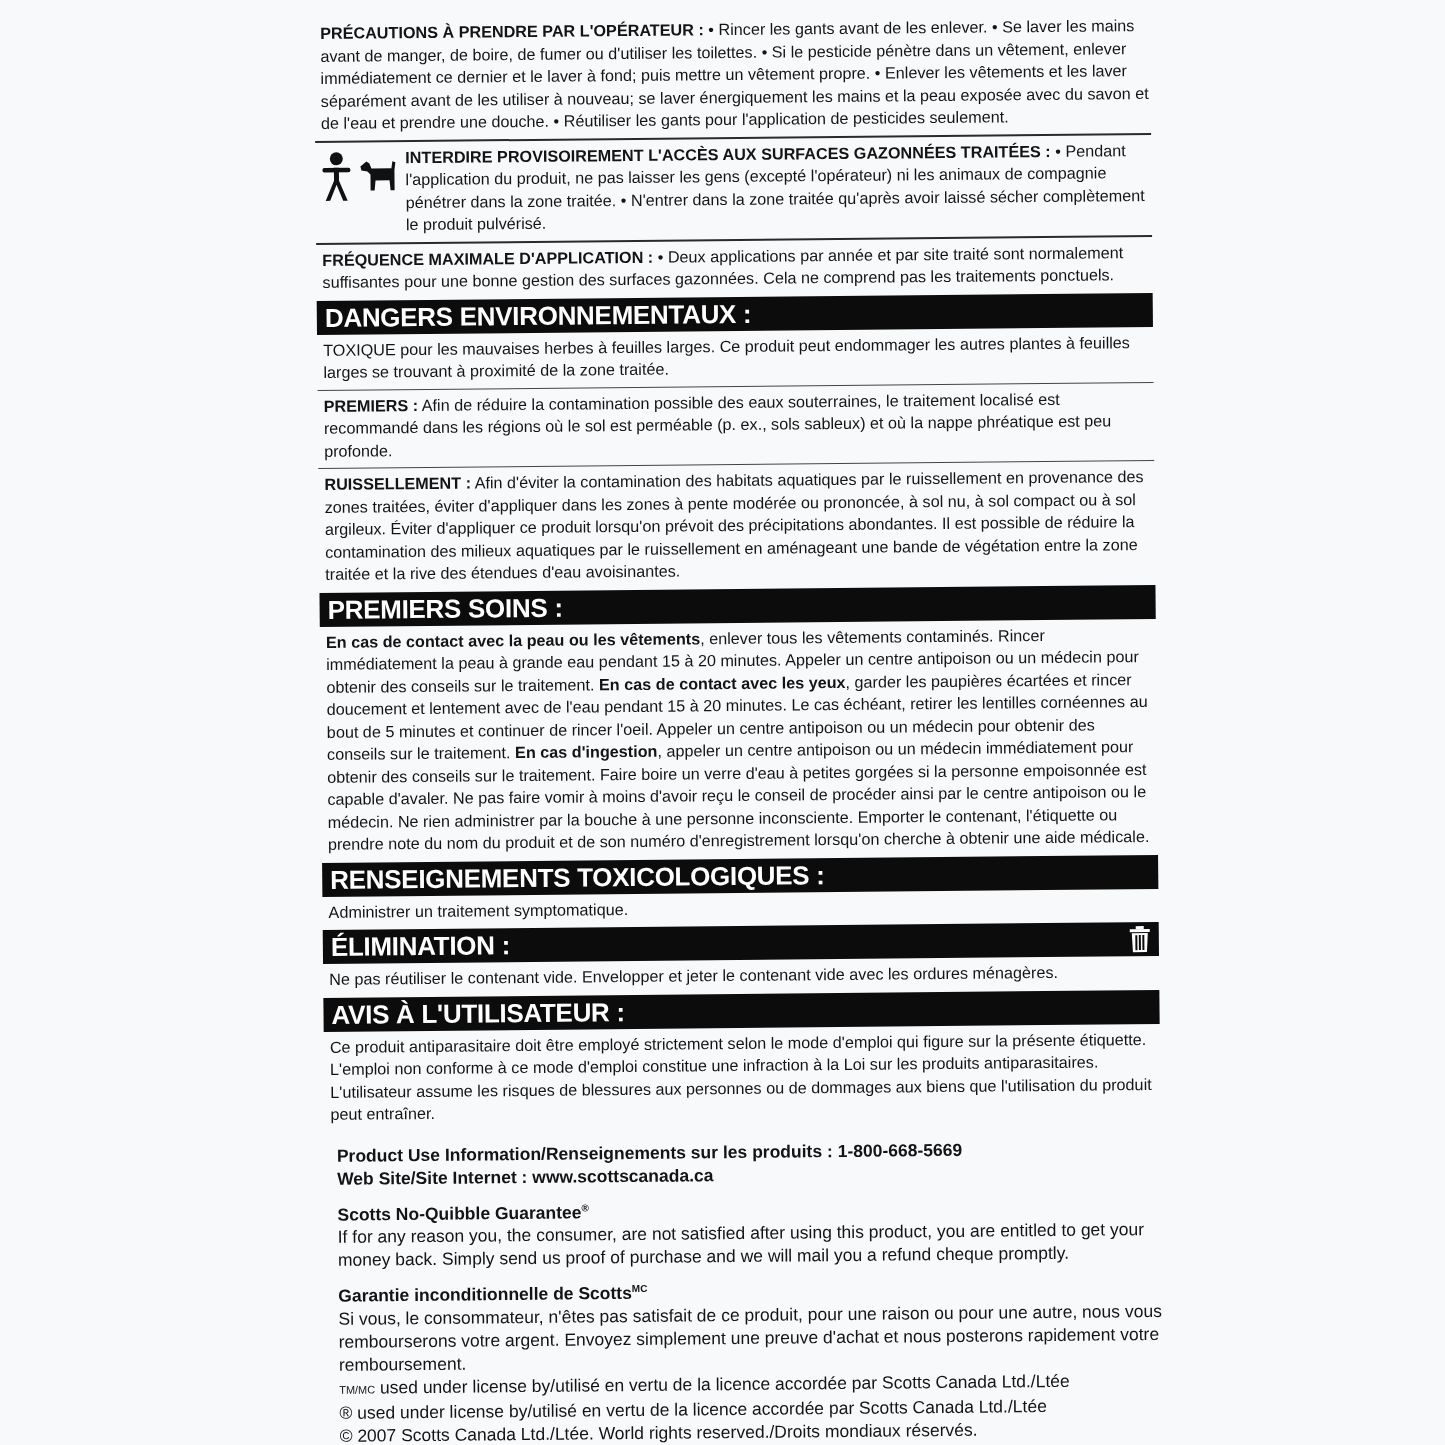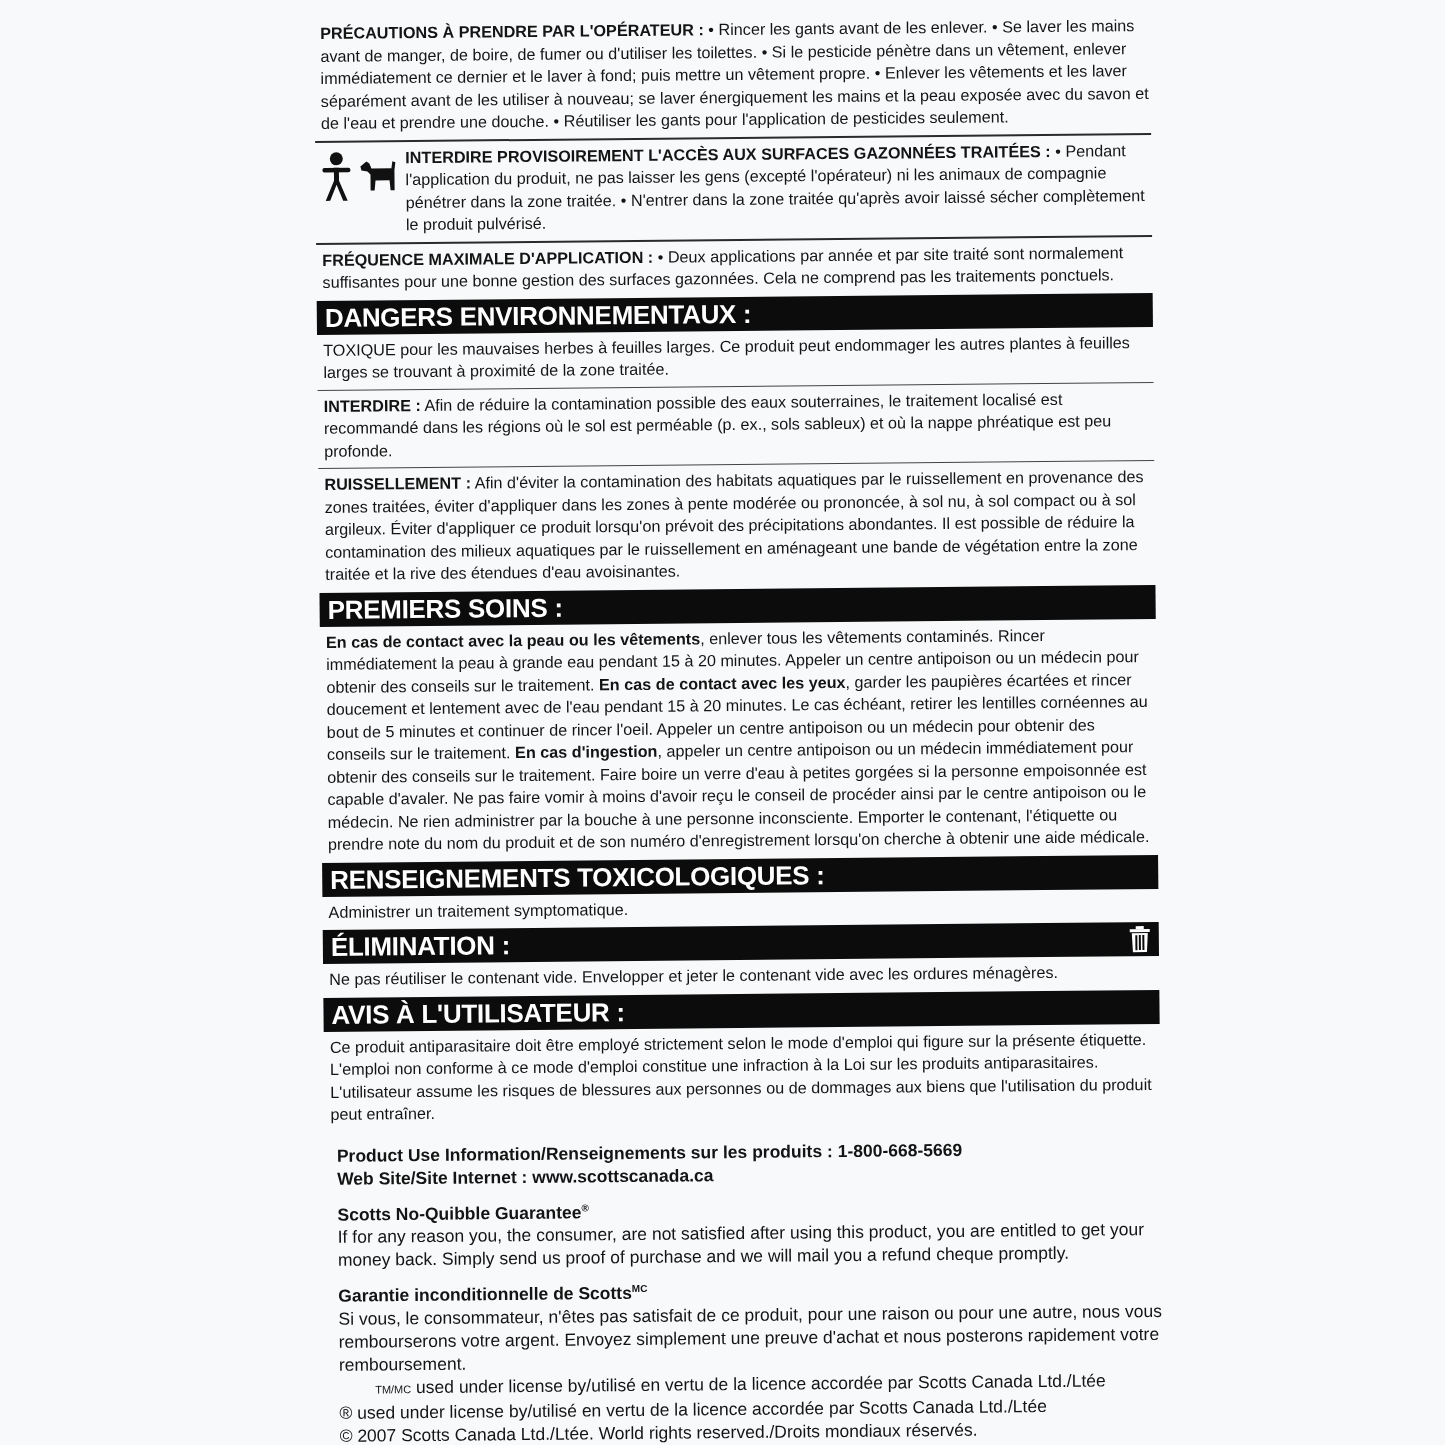--- a/index.html
+++ b/index.html
@@ -29,21 +29,21 @@
     }
     .bar .trash { width: 22px; height: 28px; }
     .icon-row { display: flex; gap: 8px; align-items: flex-start; }
     .icons { display: flex; gap: 6px; padding-top: 4px; flex: 0 0 auto; }
     .p { margin: 0; }
     .footer { padding-left: 12px; margin-top: 16px; }
     .footer .line { font-size: 17.5px; line-height: 23px; }
     .footer .bold-line { font-weight: bold; }
     .footer .gap { height: 8px; }
     .sup { font-size: 10px; vertical-align: super; font-weight: bold; }
-    .small-tm { font-size: 11px; margin-left: 36px; }
+    .small-tm { font-size: 11px; }
   </style>
 </head>
 <body>
 
 <div class="label">
 
   <div class="block">
     <p class="p">
       <span class="caps">PRÉCAUTIONS À PRENDRE PAR L'OPÉRATEUR :</span>
       <span>• Rincer les gants avant de les enlever. • Se laver les mains avant de manger, de boire, de fumer ou d'utiliser les toilettes. • Si le pesticide pénètre dans un vêtement, enlever immédiatement ce dernier et le laver à fond; puis mettre un vêtement propre. • Enlever les vêtements et les laver séparément avant de les utiliser à nouveau; se laver énergiquement les mains et la peau exposée avec du savon et de l'eau et prendre une douche. • Réutiliser les gants pour l'application de pesticides seulement.</span>
@@ -81,21 +81,21 @@
 
   <div class="bar">
     <span>DANGERS ENVIRONNEMENTAUX :</span>
   </div>
   <div class="block">
     <p class="p">TOXIQUE pour les mauvaises herbes à feuilles larges. Ce produit peut endommager les autres plantes à feuilles larges se trouvant à proximité de la zone traitée.</p>
   </div>
   <div class="sep light"></div>
   <div class="block">
     <p class="p">
-      <span class="caps">INTERDIRE :</span>
+      <span class="caps">PREMIERS :</span>
       <span>Afin de réduire la contamination possible des eaux souterraines, le traitement localisé est recommandé dans les régions où le sol est perméable (p. ex., sols sableux) et où la nappe phréatique est peu profonde.</span>
     </p>
   </div>
   <div class="sep light"></div>
   <div class="block">
     <p class="p">
       <span class="caps">RUISSELLEMENT :</span>
       <span>Afin d'éviter la contamination des habitats aquatiques par le ruissellement en provenance des zones traitées, éviter d'appliquer dans les zones à pente modérée ou prononcée, à sol nu, à sol compact ou à sol argileux. Éviter d'appliquer ce produit lorsqu'on prévoit des précipitations abondantes. Il est possible de réduire la contamination des milieux aquatiques par le ruissellement en aménageant une bande de végétation entre la zone traitée et la rive des étendues d'eau avoisinantes.</span>
     </p>
   </div>

